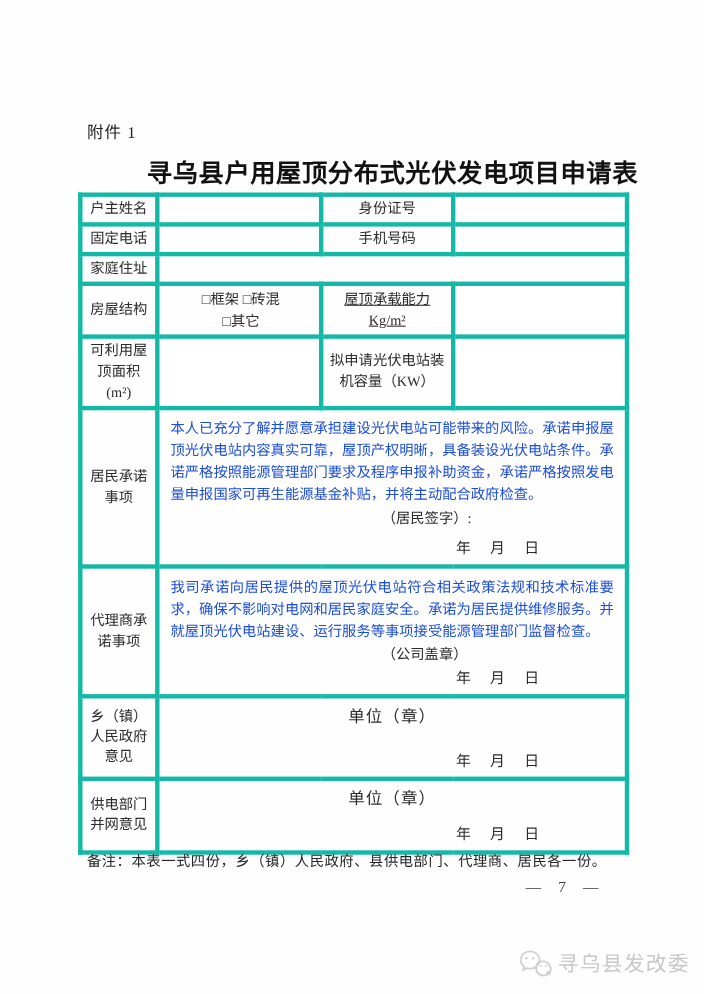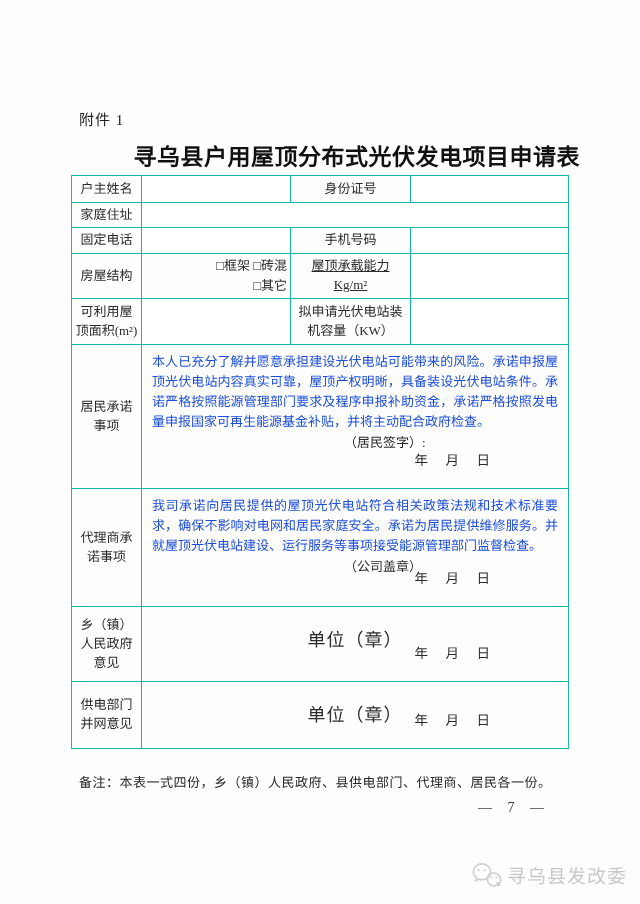--- a/index.html
+++ b/index.html
@@ -38,34 +38,34 @@
   }
   table.form-table {
     position: absolute;
     left: 71px;
     top: 175px;
     width: 497px;
     border-collapse: collapse;
     table-layout: fixed;
   }
   .form-table td {
-    border: 1px solid #14b8a6;
+    border: 4px solid #14b8a6;
     font-size: 13px;
     line-height: 1.45;
     padding: 2px 3px;
     vertical-align: middle;
     overflow: hidden;
   }
   td.lbl {
     text-align: center;
     color: #2b2b2b;
   }
   td.val { background: #fff; }
   td.opts {
-    text-align: right;
+    text-align: center;
     padding-left: 6px;
     line-height: 1.55;
     margin-left: 40px;
   }
   td.big {
     position: relative;
     vertical-align: top;
     text-align: left;
     padding: 7px 10px 4px 10px;
   }
@@ -76,31 +76,31 @@
     color: #1d4ed8;
   }
   .sign-line {
     margin-top: 1px;
     line-height: 20px;
     padding-left: 192px;
     font-size: 13px;
   }
   .seal-center {
     text-align: center;
-    margin-top: 13px;
-    font-size: 18px;
+    font-size: 15px;
     letter-spacing: 1px;
   }
   .date-line {
     position: absolute;
-    bottom: 18px;
+    bottom: 2px;
     right: 76px;
     font-size: 13.5px;
     letter-spacing: 2px;
     white-space: nowrap;
+    font-family: Liberation Mono, monospace;
   }
   .note-line {
     position: absolute;
     left: 79px;
     top: 772px;
     width: 500px;
     font-size: 13px;
     letter-spacing: 0.5px;
     color: #262626;
   }
@@ -144,29 +144,29 @@
         <col style="width:120px">
         <col style="width:158px">
     </colgroup>
     <tbody>
       <tr style="height:27px">
         <td class="lbl">户主姓名</td>
         <td class="val"></td>
         <td class="lbl">身份证号</td>
         <td class="val"></td>
       </tr>
+      <tr style="height:26px">
+        <td class="lbl">固定电话</td>
+        <td class="val"></td>
+        <td class="lbl">手机号码</td>
+        <td class="val"></td>
+      </tr>
       <tr style="height:25px">
         <td class="lbl">家庭住址</td>
         <td class="val" colspan="3"></td>
-      </tr>
-      <tr style="height:26px">
-        <td class="lbl">固定电话</td>
-        <td class="val"></td>
-        <td class="lbl">手机号码</td>
-        <td class="val"></td>
       </tr>
       <tr style="height:36px">
         <td class="lbl">房屋结构</td>
         <td class="opts">
           <div>□框架 □砖混</div>
           <div>□其它</div>
         </td>
         <td class="lbl roofload-cell">屋顶承载能力 Kg/m²</td>
         <td class="val"></td>
       </tr>

